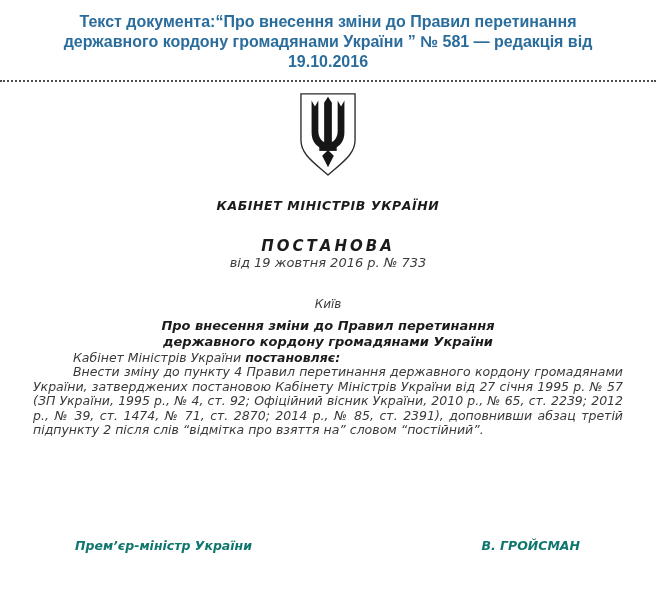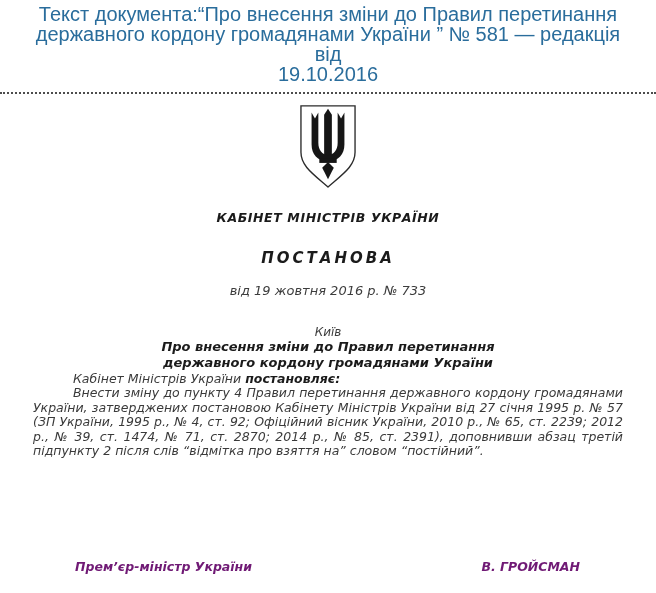--- a/index.html
+++ b/index.html
@@ -5,25 +5,25 @@
   * { margin: 0; padding: 0; box-sizing: border-box; }
   html, body { background: #ffffff; }
   body {
     width: 656px;
     height: 593px;
     overflow: hidden;
     font-family: "DejaVu Sans", sans-serif;
     position: relative;
   }
   .page-header {
-    padding: 4px 24px 6px 24px;
+    padding: 12px 24px 6px 24px;
     text-align: center;
     font-family: "Liberation Sans", sans-serif;
-    font-weight: normal;
-    font-size: 20px;
+    font-weight: bold;
+    font-size: 16px;
     line-height: 20px;
     color: #2a6d9c;
   }
   .page-header span { display: block; }
   .dotted-separator {
     height: 0;
     border-top: 2px dotted #4d4d4d;
     margin: 2px 0 0 0;
   }
   .doc {
@@ -43,32 +43,32 @@
   }
   .doc-type {
     margin-top: 24px;
     text-align: center;
     font-weight: bold;
     font-size: 15px;
     letter-spacing: 3px;
     color: #1b1b1b;
   }
   .date-line {
-    margin-top: 16px;
     text-align: center;
     font-size: 13px;
     color: #3d3d3d;
   }
   .city-line {
     margin-top: 27px;
     text-align: center;
     font-size: 12px;
     color: #3d3d3d;
   }
   .doc-title {
+    margin-top: 7px;
     text-align: center;
     font-weight: bold;
     font-size: 13px;
     line-height: 16px;
     color: #1b1b1b;
   }
   .doc-title span { display: block; }
   .para-resolves {
     text-indent: 40px;
     font-size: 12.5px;
@@ -81,21 +81,21 @@
     font-size: 12.5px;
     line-height: 14.5px;
   }
   .signature-row {
     margin-top: 100px;
     display: flex;
     justify-content: space-between;
     padding: 0 43px 0 42px;
     font-weight: bold;
     font-size: 12.5px;
-    color: #701a75;
+    color: #0f766e;
   }
 </style>
 </head>
 <body>
 
 <header class="page-header">
   <span>Текст документа:“Про внесення зміни до Правил перетинання</span>
   <span>державного кордону громадянами України ” № 581 — редакція від</span>
   <span>19.10.2016</span>
 </header>

